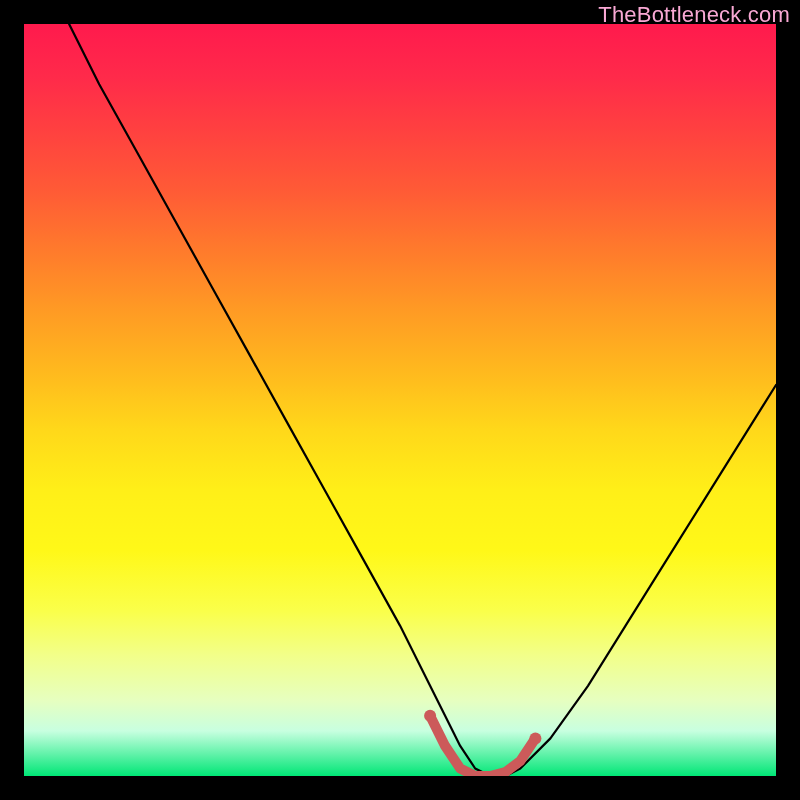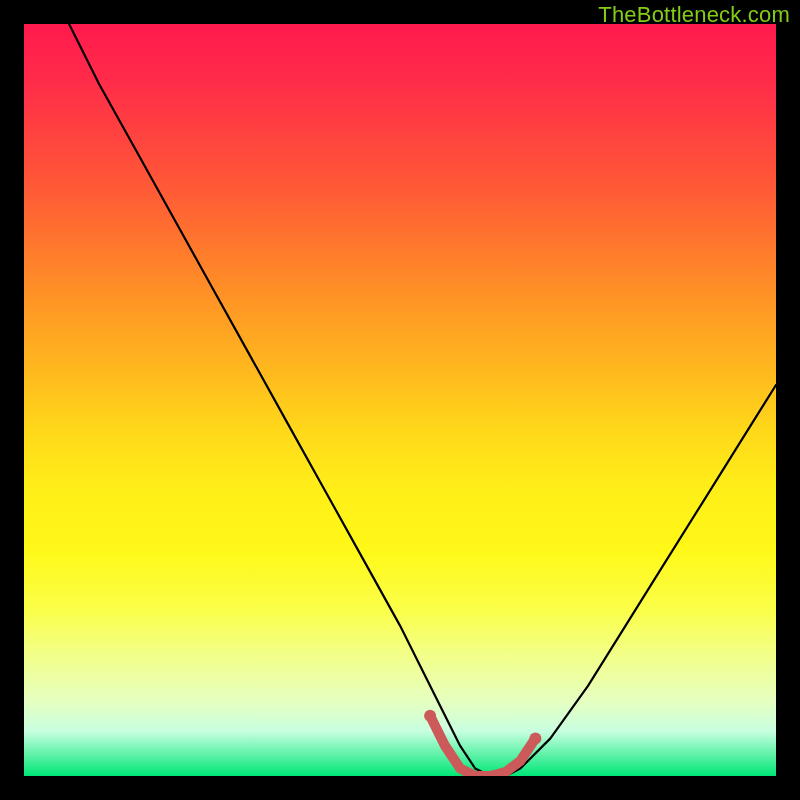--- a/index.html
+++ b/index.html
@@ -44,21 +44,21 @@
   .plot svg {
     position: absolute;
     inset: 0;
     width: 100%;
     height: 100%;
   }
   .watermark {
     position: absolute;
     top: 2px;
     right: 10px;
-    color: #84cc16;
+    color: #f9a8d4;
     font-size: 22px;
     letter-spacing: 0.2px;
     font-weight: 500;
   }
 </style>
 </head>
 <body>
 
 <div class="frame">
   <div class="watermark">TheBottleneck.com</div>

